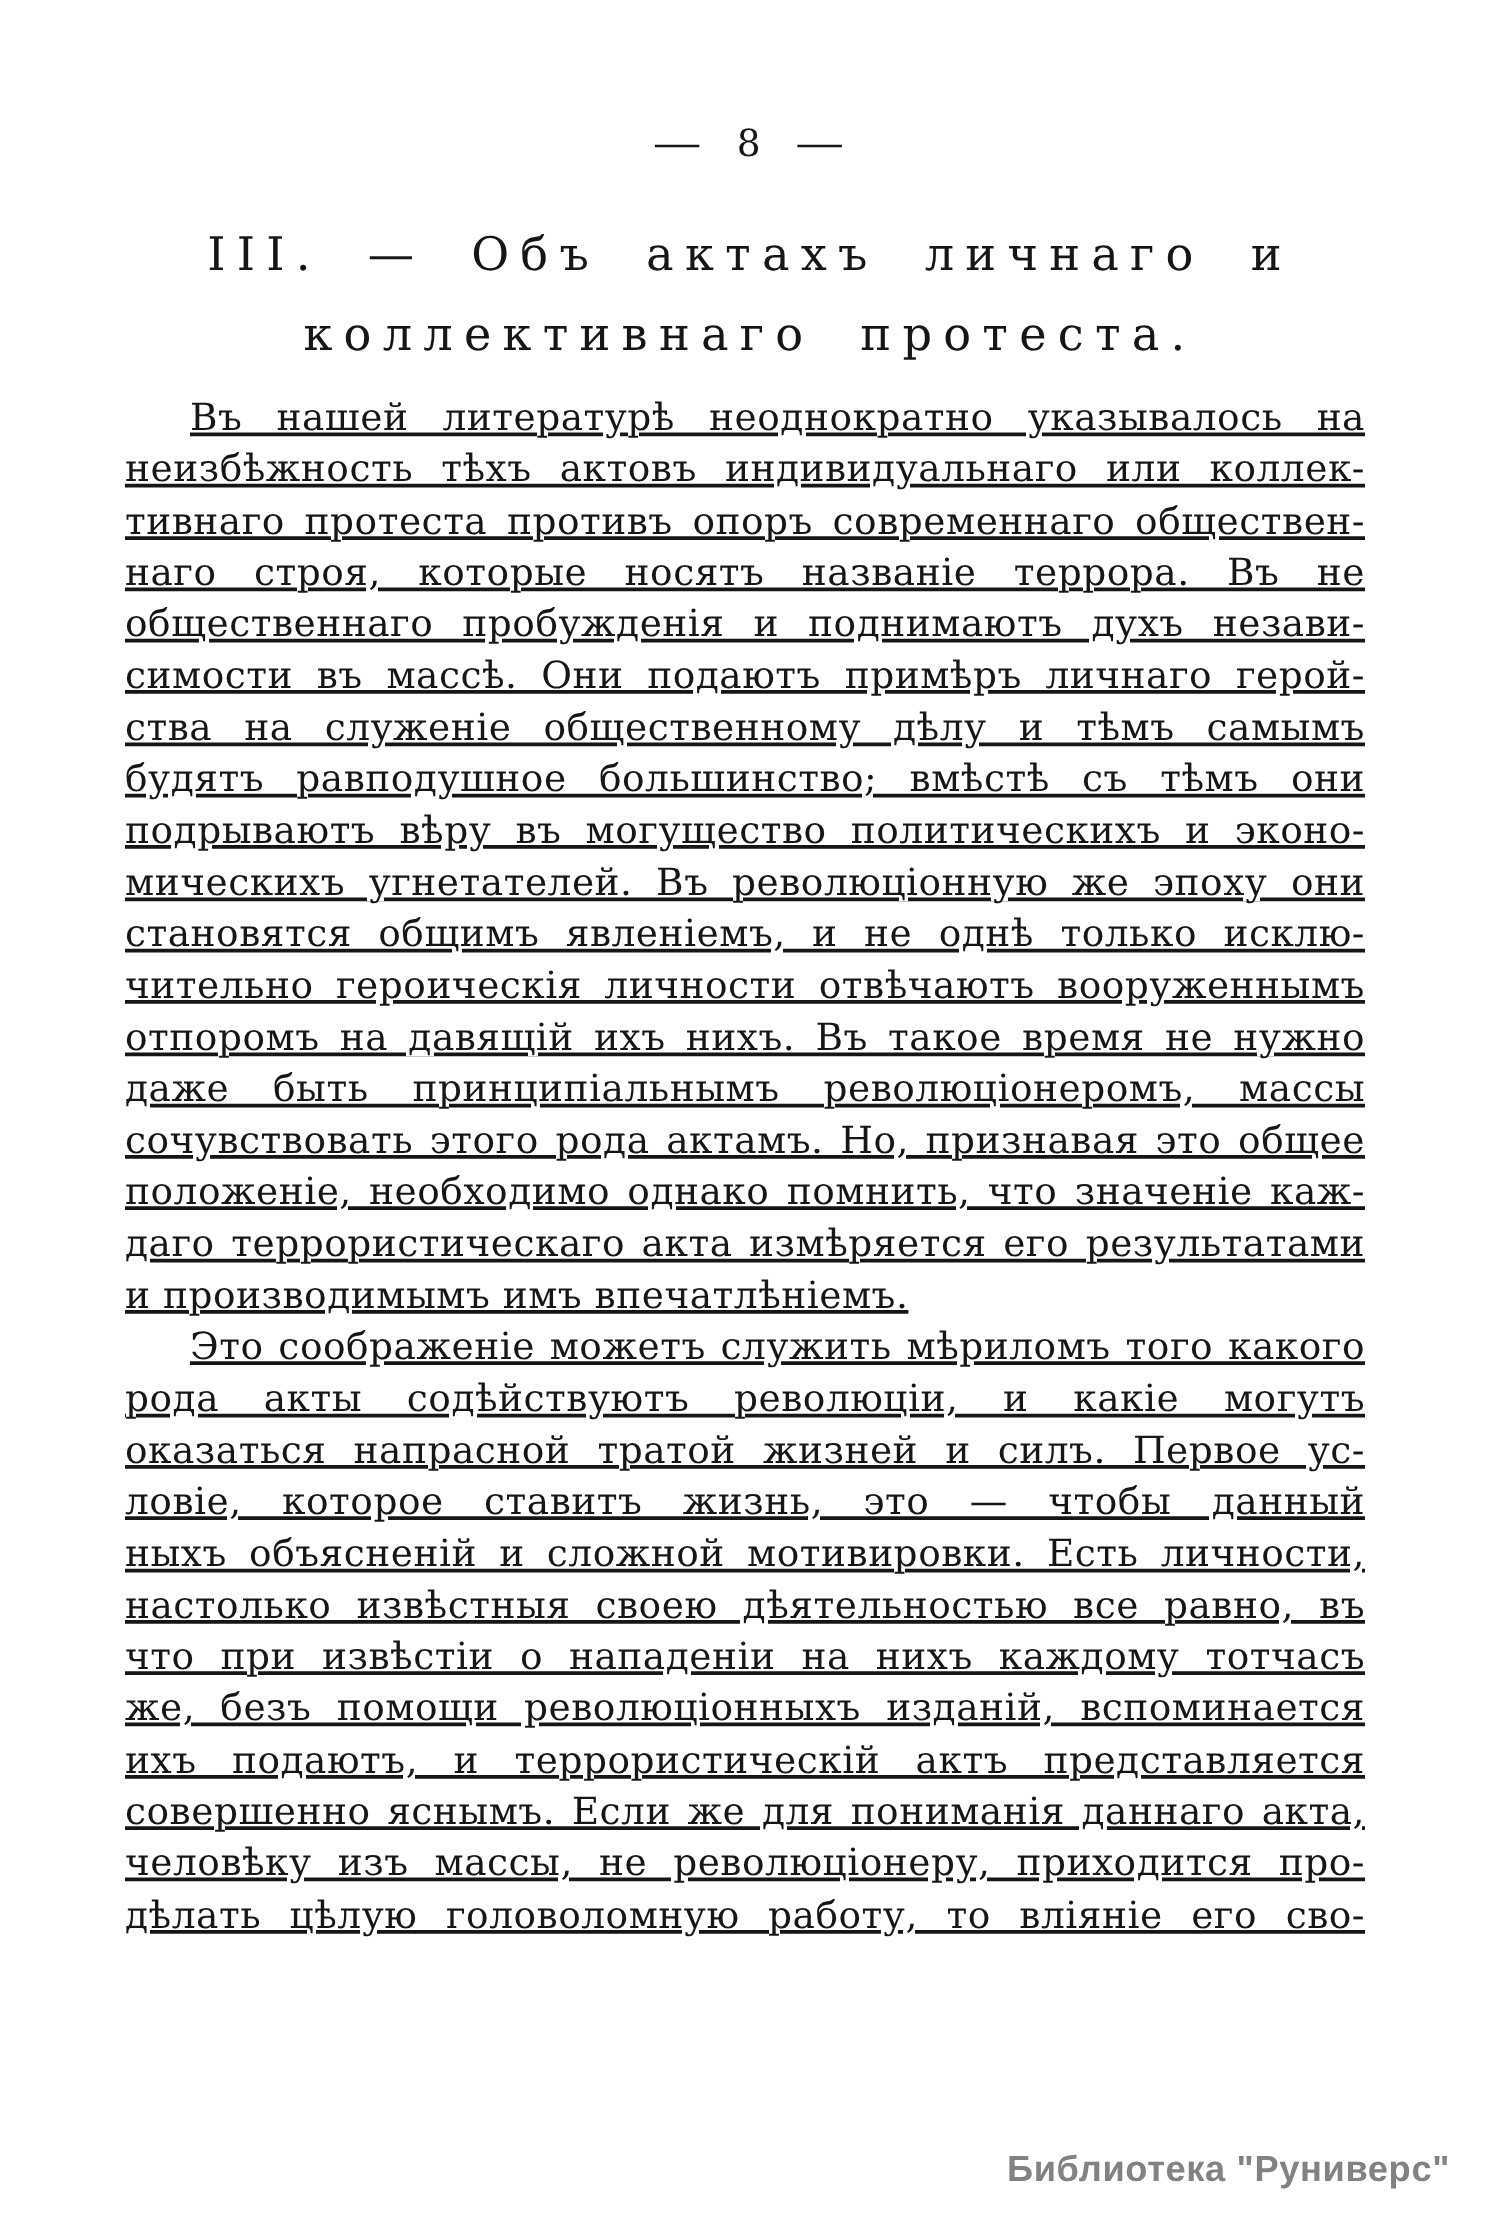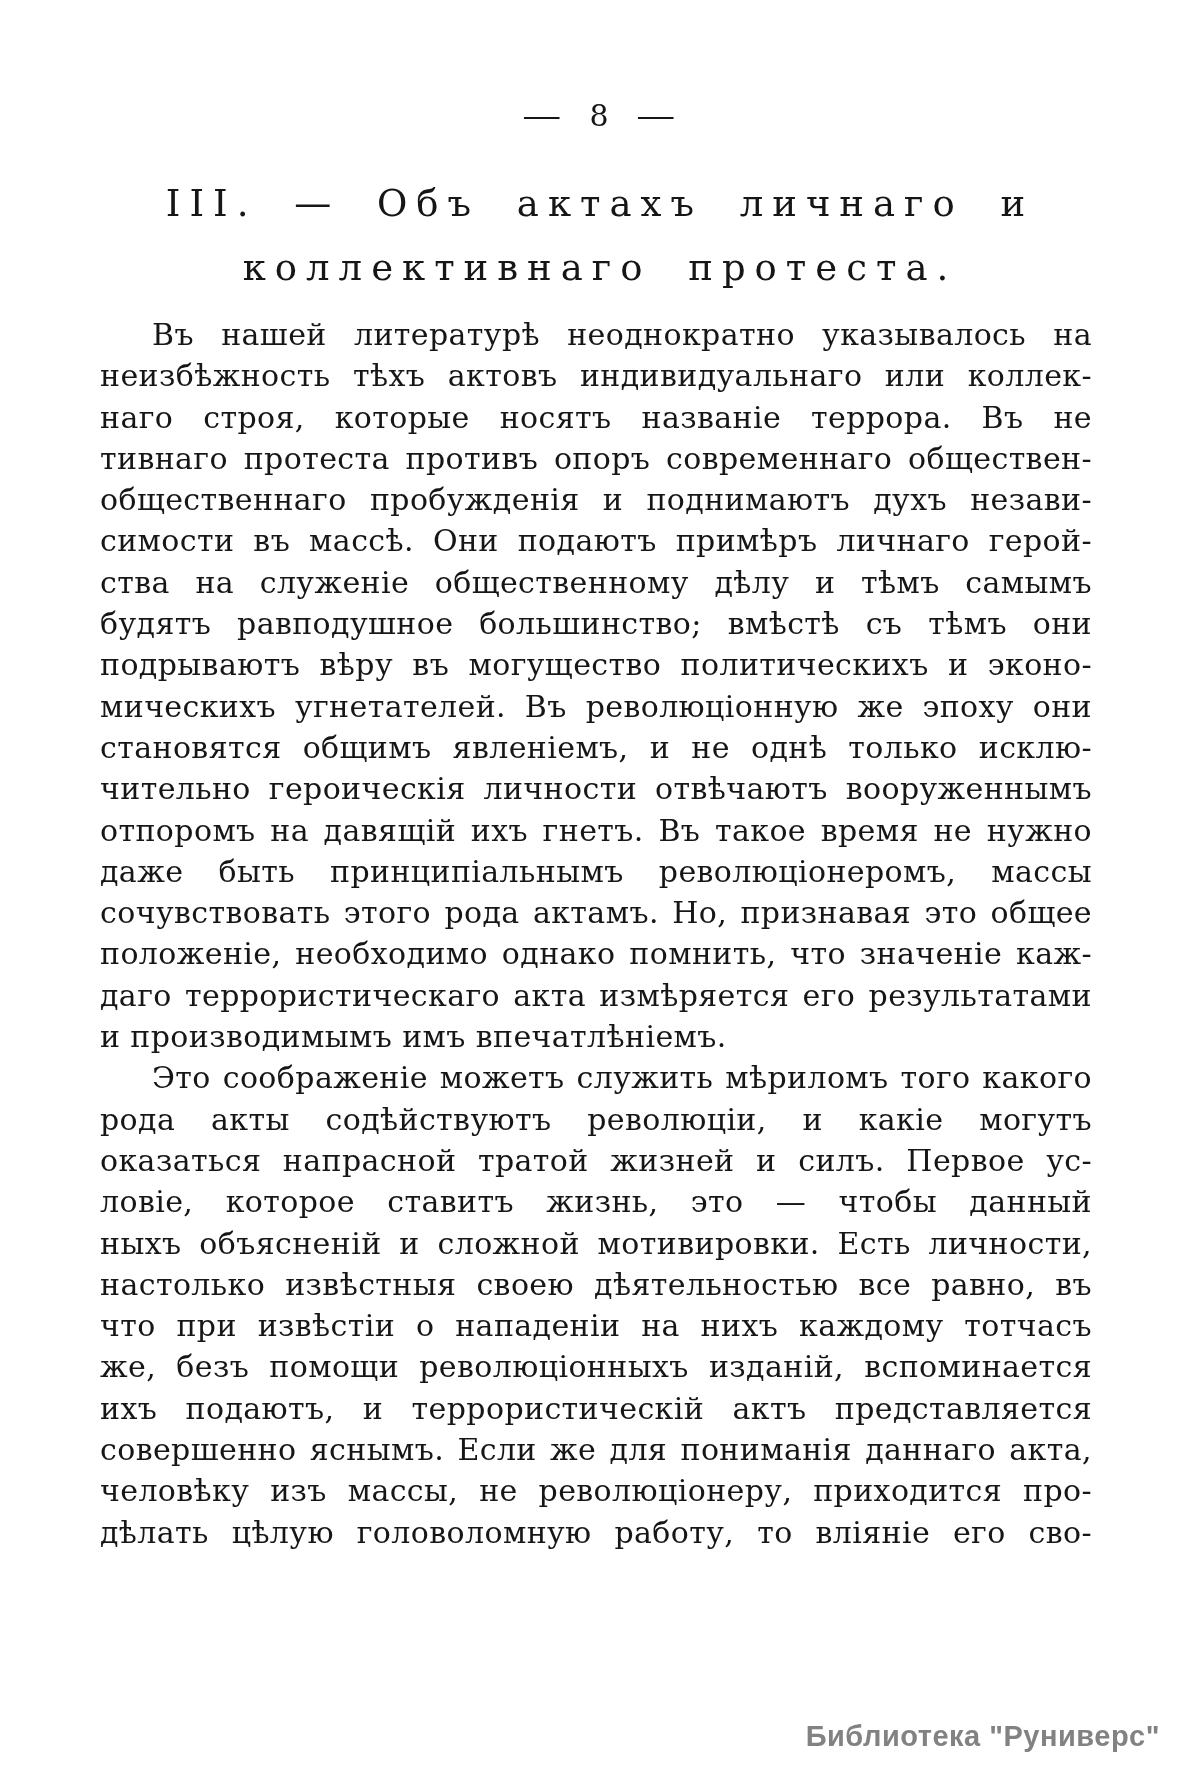--- a/index.html
+++ b/index.html
@@ -44,20 +44,21 @@
     letter-spacing: 9px;
     word-spacing: 16px;
   }
   .bodytext {
     position: absolute;
     top: 314px;
     left: 100px;
     width: 992px;
     font-size: 30px;
     line-height: 41.3px;
+    text-decoration: underline;
   }
   .ln {
     text-align: justify;
     text-align-last: justify;
     height: 41.3px;
     overflow: hidden;
     letter-spacing: 0.4px;
   }
   .ln.first {
     text-indent: 52px;
@@ -87,31 +88,31 @@
 
   <h1 class="heading">
     <div>III. — Объ актахъ личнаго и</div>
     <div>коллективнаго протеста.</div>
   </h1>
 
   <div class="bodytext">
 
     <div class="ln first">Въ нашей литературѣ неоднократно указывалось на</div>
     <div class="ln">неизбѣжность тѣхъ актовъ индивидуальнаго или коллек-</div>
+    <div class="ln">тивнаго протеста противъ опоръ современнаго обществен-</div>
     <div class="ln">наго строя, которые носятъ названіе террора. Въ не</div>
-    <div class="ln">тивнаго протеста противъ опоръ современнаго обществен-</div>
     <div class="ln">общественнаго пробужденія и поднимаютъ духъ незави-</div>
     <div class="ln">симости въ массѣ. Они подаютъ примѣръ личнаго герой-</div>
     <div class="ln">ства на служеніе общественному дѣлу и тѣмъ самымъ</div>
     <div class="ln">будятъ равподушное большинство; вмѣстѣ съ тѣмъ они</div>
     <div class="ln">подрываютъ вѣру въ могущество политическихъ и эконо-</div>
     <div class="ln">мическихъ угнетателей. Въ революціонную же эпоху они</div>
     <div class="ln">становятся общимъ явленіемъ, и не однѣ только исклю-</div>
     <div class="ln">чительно героическія личности отвѣчаютъ вооруженнымъ</div>
-    <div class="ln">отпоромъ на давящій ихъ гнетъ. Въ такое время не нужно</div>
+    <div class="ln">отпоромъ на давящій ихъ нихъ. Въ такое время не нужно</div>
     <div class="ln">даже быть принципіальнымъ революціонеромъ, массы</div>
     <div class="ln">сочувствовать этого рода актамъ. Но, признавая это общее</div>
     <div class="ln">положеніе, необходимо однако помнить, что значеніе каж-</div>
     <div class="ln">даго террористическаго акта измѣряется его результатами</div>
     <div class="ln end">и производимымъ имъ впечатлѣніемъ.</div>
 
     <div class="ln first">Это соображеніе можетъ служить мѣриломъ того какого</div>
     <div class="ln">рода акты содѣйствуютъ революціи, и какіе могутъ</div>
     <div class="ln">оказаться напрасной тратой жизней и силъ. Первое ус-</div>
     <div class="ln">ловіе, которое ставитъ жизнь, это — чтобы данный</div>

